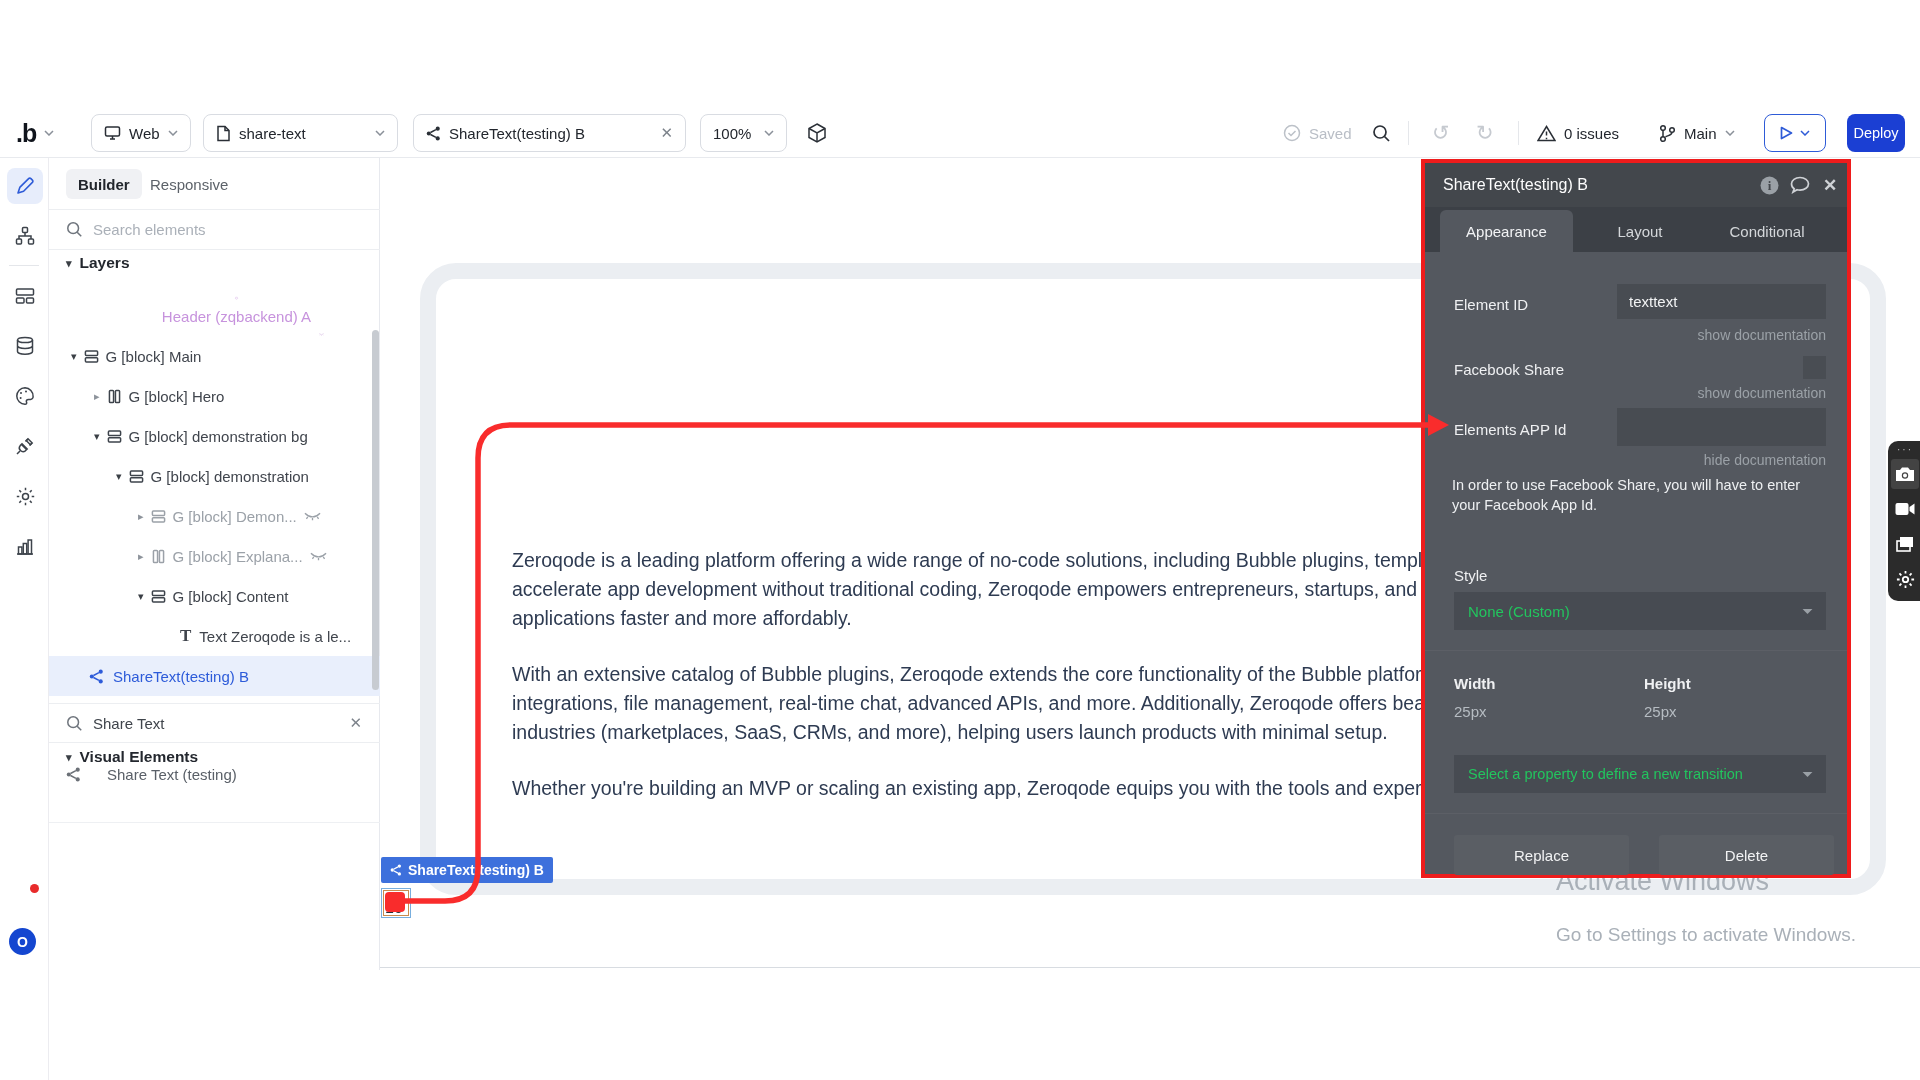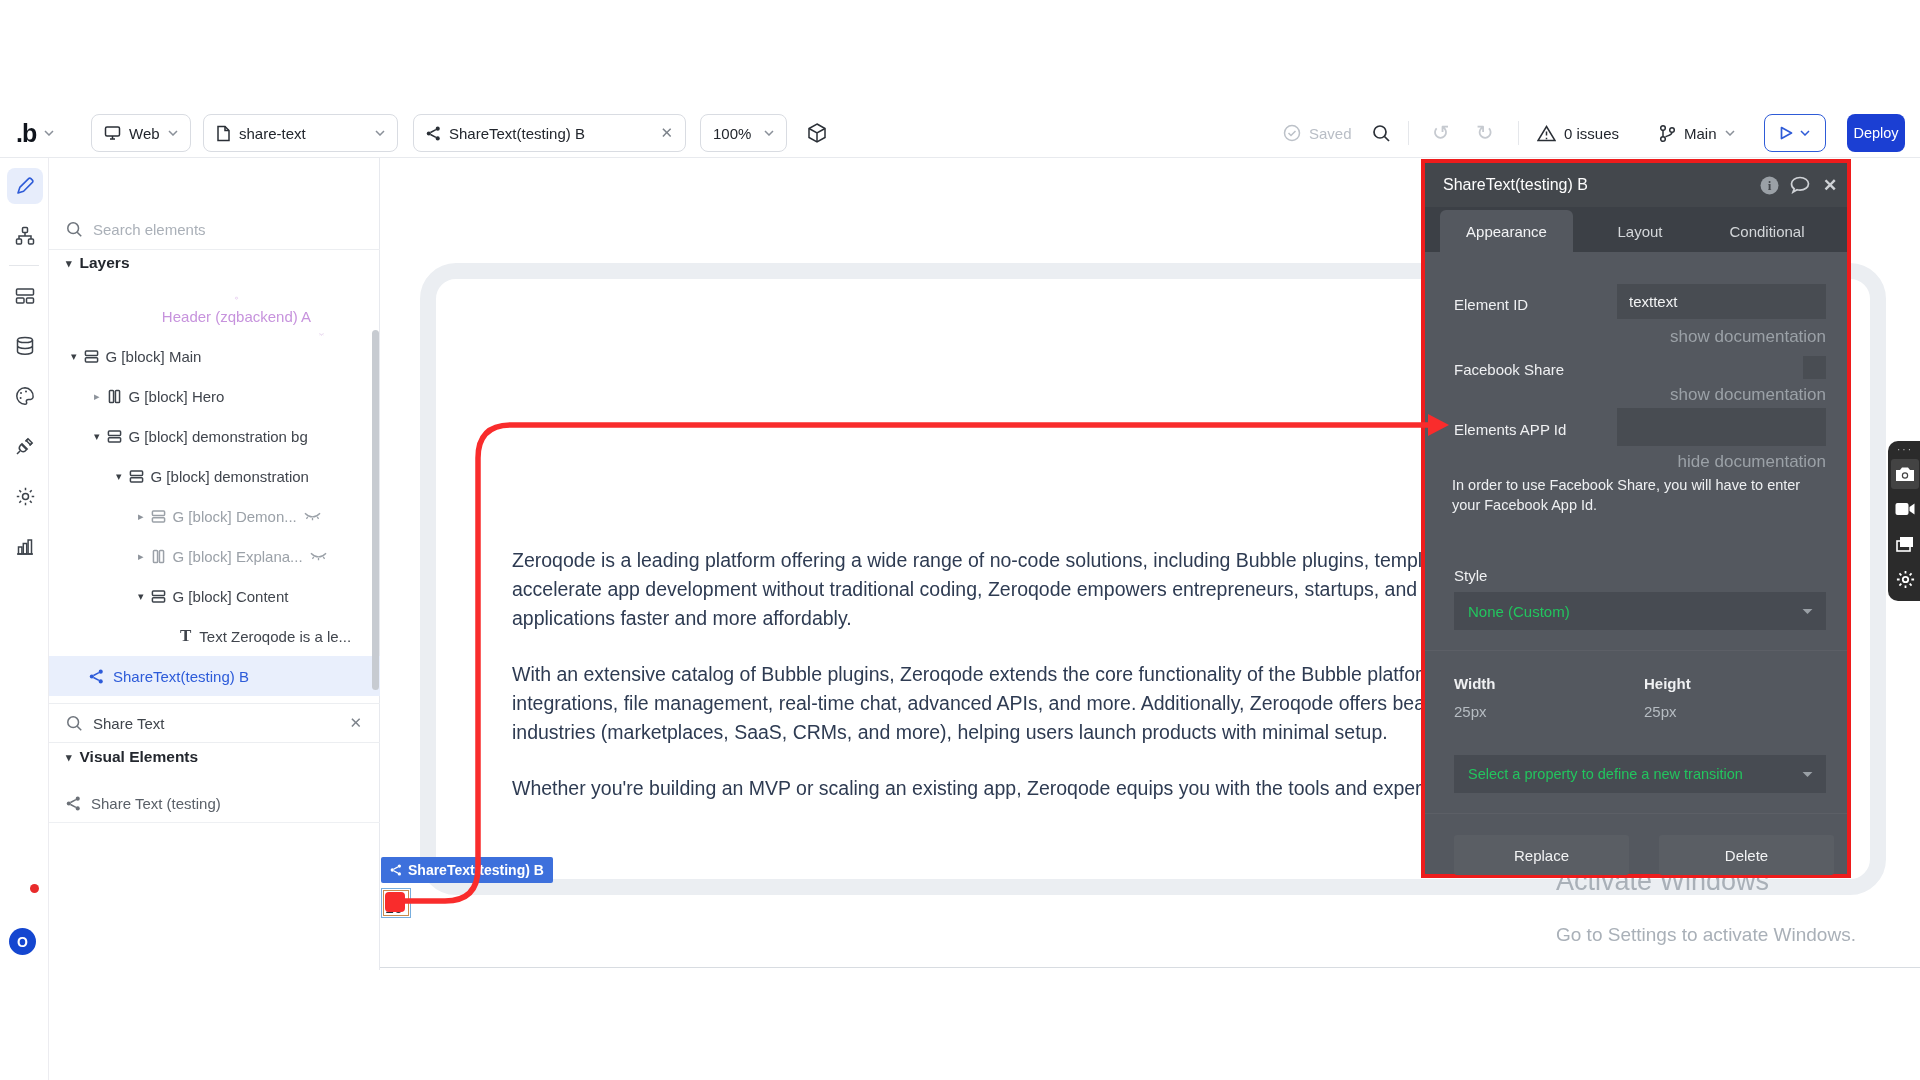--- a/index.html
+++ b/index.html
@@ -59,21 +59,21 @@
   .annot { position:absolute; left:0; top:0; width:1920px; height:1080px; z-index:40; pointer-events:none; }
 
   
   .ppanel { position:absolute; left:1421px; top:159px; width:430px; height:719px; border:4px solid #ee1c1c; background:#54585f; z-index:30; font-size:15px; }
   .ptitle { position:absolute; left:0; top:0; width:422px; height:44px; background:#43474c; display:flex; align-items:center; padding:0 18px; color:#fdfdfd; font-size:16px; }
   .ptabs { position:absolute; left:0; top:44px; width:422px; height:45px; background:#3c4046; }
   .ptab-sel { position:absolute; left:15px; top:3px; width:133px; height:42px; background:#54585f; border-radius:6px 6px 0 0; display:flex; align-items:center; justify-content:center; color:#f2f3f5; }
   .ptab { position:absolute; top:3px; height:42px; display:flex; align-items:center; justify-content:center; color:#d4d7da; width:120px; }
   .plabel { position:absolute; left:29px; color:#eff0f2; }
   .pinput { position:absolute; left:192px; width:209px; background:#484c52; border:none; color:#f2f3f4; font-size:15px; padding:0 12px; display:flex; align-items:center; }
-  .pdoc { position:absolute; right:21px; color:#9ba1a7; font-size:17px; }
+  .pdoc { position:absolute; right:21px; color:#9ba1a7; font-size:14px; }
   .pcheck { position:absolute; left:378px; width:23px; height:23px; background:#494d53; }
   .phelp { position:absolute; left:27px; width:375px; color:#eef0f2; font-size:14.5px; line-height:20px; }
   .pselect { position:absolute; left:29px; width:372px; height:38px; background:#474b52; display:flex; align-items:center; padding:0 14px; color:#22c55e; }
   .pselect .chv { position:absolute; right:13px; }
   .pdivider { position:absolute; left:0; width:422px; height:1px; background:#62666c; opacity:.55; }
   .pvalue { position:absolute; color:#b6bcc2; }
   .pbtn { position:absolute; width:175px; height:40px; background:#5a5e64; color:#f2f3f4; display:flex; align-items:center; justify-content:center; border:none; border-radius:3px; font-size:15px; cursor:pointer; }
   .pticon { position:absolute; top:11px; width:22px; height:22px; display:flex; align-items:center; justify-content:center; }
 
   
@@ -268,20 +268,24 @@
 
 <div class="help-circ">
     <span>?</span>
   </div>
 <div class="help-dot" style="z-index:56;"></div>
 <div class="avatar" style="z-index:56;">
     <span>O</span>
   </div>
 
 <div class="sidepanel">
+  <div class="ltab-row">
+    <div class="ltab-sel">Builder</div>
+    <div class="ltab">Responsive</div>
+  </div>
 
   <div class="srch-row" style="top:52px;">
     <svg width="17" height="17" viewBox="0 0 19 19">
         <circle cx="8" cy="8" r="6" fill="none" stroke="#6f757d" stroke-width="1.7"></circle>
         <path d="M12.5 12.5l4.5 4.5" stroke="#6f757d" stroke-width="1.7"></path>
       </svg>
     <span class="ph">Search elements</span>
   </div>
 
   <div class="sec-head" style="top:96px;">
@@ -395,21 +399,21 @@
       </svg>
     <span class="val">Share Text</span>
     <span style="color:#7d838b; margin-right:18px; font-size:15px;">✕</span>
   </div>
 
   <div class="sec-head" style="top:590px;">
     <span class="caret-d">▾</span>
     <span>Visual Elements</span>
   </div>
 
-  <div class="trow" style="top:625px; padding-left:17px; gap:10px; color:#5a6068;">
+  <div class="trow" style="top:596px; padding-left:17px; gap:26px; color:#5a6068;">
     <svg width="15" height="15" viewBox="0 0 16 16" fill="#6b7077">
         <circle cx="12.5" cy="2.8" r="2.2"></circle>
         <circle cx="3" cy="8" r="2.2"></circle>
         <circle cx="12.5" cy="13.2" r="2.2"></circle>
         <path d="M4.8 6.9l5.8-3.1M4.8 9.1l5.8 3.1" stroke="#6b7077" stroke-width="1.6"></path>
       </svg>
     <span>Share Text (testing)</span>
   </div>
   <div style="position:absolute; left:0; top:664px; width:331px; height:1px; background:#eef0f3;"></div>
 </div>

